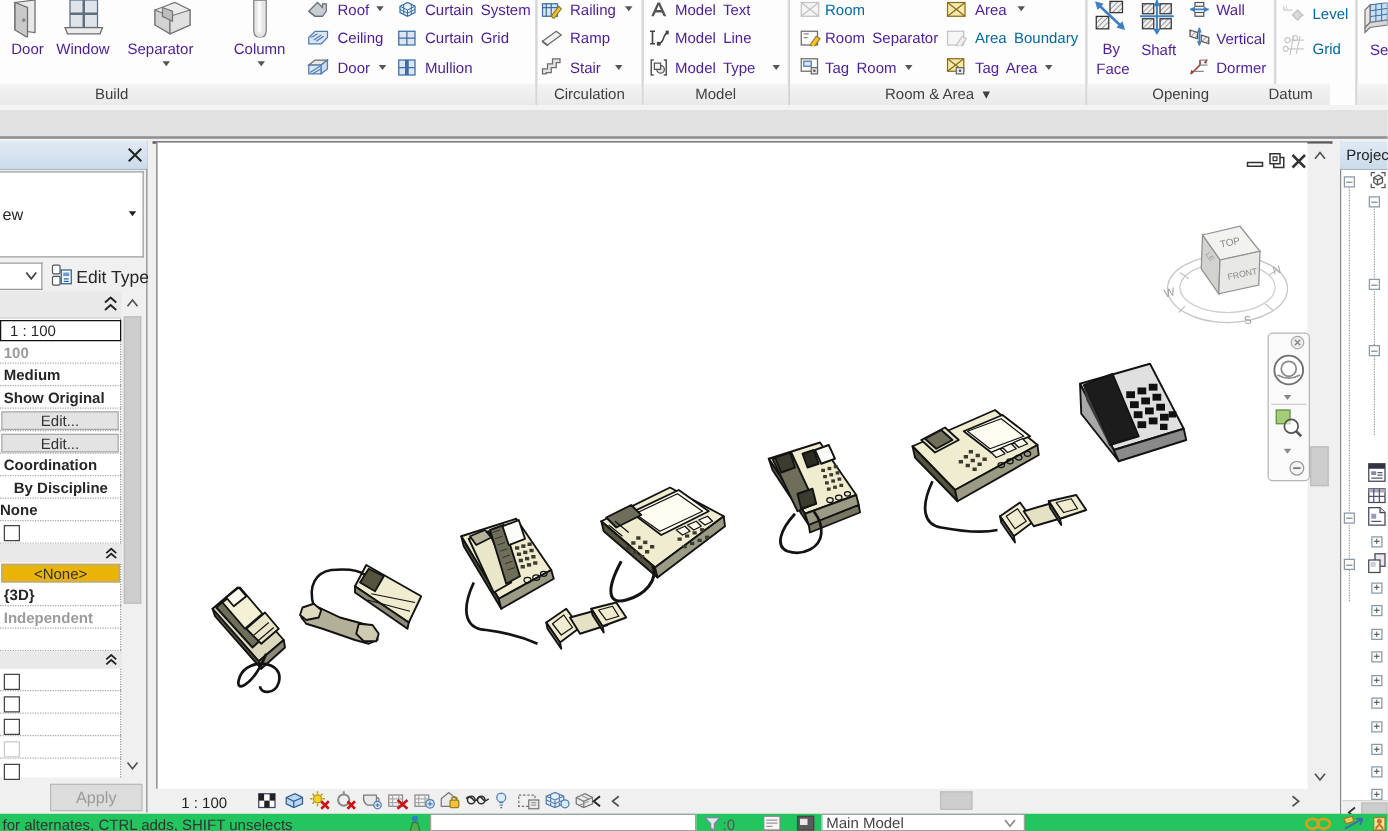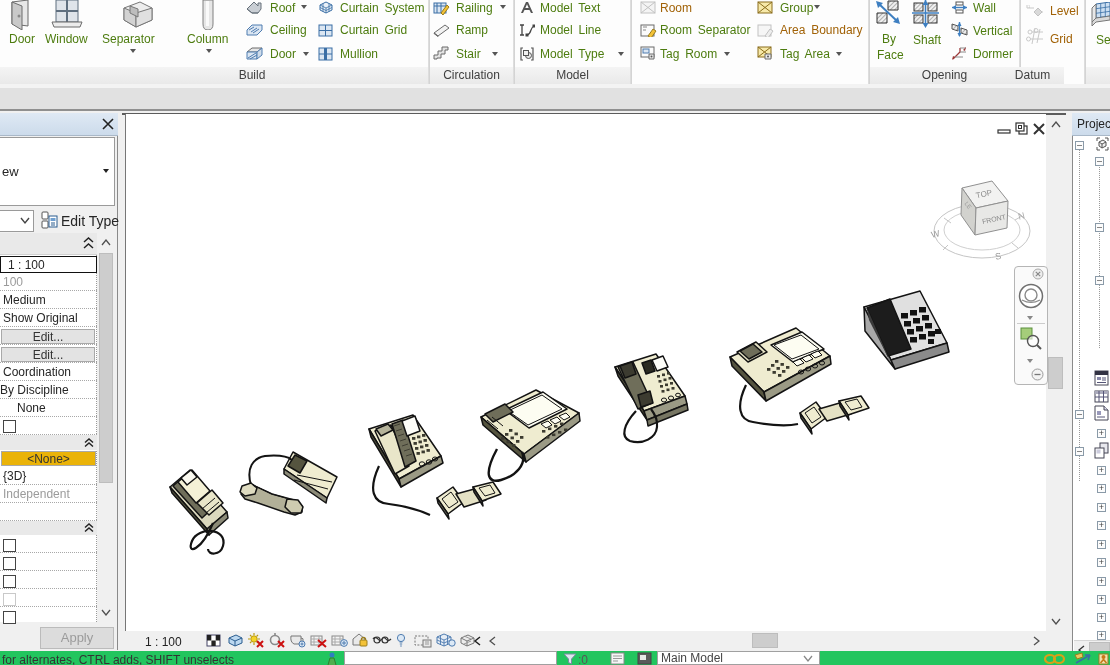--- a/index.html
+++ b/index.html
@@ -5,39 +5,39 @@
 * { margin:0; padding:0; box-sizing:border-box; }
 html,body { width:1110px; height:665px; overflow:hidden; background:#f0f0f0;
   font-family:"Liberation Sans",sans-serif; }
 .abs { position:absolute; }
 
 #ribbon { left:0; top:0; width:1110px; height:84px; background:#fdfdfd; }
 .pstrip { top:67px; height:17px; background:linear-gradient(#f4f4f4,#e9e9e9);
   font-size:12px; color:#3f3f3f; text-align:center; line-height:16px; }
 .psep { top:0; height:84px; width:2px;
   background:linear-gradient(to right,#e2e2e2,#cfcfcf); }
-.rlbl { font-size:12px; word-spacing:2.5px; color:#4d7c0f; white-space:nowrap; }
-.grey { color:#a16207; }
+.rlbl { font-size:12px; word-spacing:2.5px; color:#4c1d95; white-space:nowrap; }
+.grey { color:#0369a1; }
 .dd { width:0; height:0; border-left:3.5px solid transparent;
   border-right:3.5px solid transparent; border-top:4px solid #555; }
 .dd2 { width:0; height:0; border-left:3.5px solid transparent;
   border-right:3.5px solid transparent; border-top:4px solid #b9b9b9; }
 
 #obar1 { left:0; top:84px; width:1110px; height:4px; background:#f3f3f3; }
 #obar2 { left:0; top:88px; width:1110px; height:23px; background:#e1e1e1;
   border-bottom:2px solid #8f8f8f; }
 
 #wsp { left:0; top:113px; width:1110px; height:538px; background:#f0f0f0; }
 
 #props { left:0; top:0; width:119px; height:537px; }
 #ptitle { left:0; top:0; width:118px; height:23px;
   background:linear-gradient(#dfe9f4,#ccdbeb); border-bottom:1px solid #a9b8c8;}
 .cell { font-size:12px; color:#262626; line-height:17px; white-space:nowrap; }
 .gcell { font-size:12px; color:#9b9b9b; line-height:17px; white-space:nowrap; }
-.dotline { border-bottom:1px dotted #a8a8a8; }
+.dotline { border-bottom:1px dotted #a8a8a8;font-weight:bold; }
 .ghdr { background:#e9e9e9; }
 .btn { background:#e3e3e3; border:1px solid #a9a9a9; font-size:12px;
   color:#333; text-align:center; }
 .cbx { width:13px; height:13px; border:1.5px solid #444; background:#fff; }
 
 .sbar { background:#f0f0f0; }
 .sthumb { background:#cdcdcd; border:1px solid #bdbdbd; }
 
 #vp { left:122px; top:0px; width:944px; height:537px; background:#f0f0f0; }
 #canvas { left:3px; top:1px; width:921px; height:517px; background:#fff;
@@ -59,23 +59,24 @@
 <body>
 <div id="ribbon" class="abs">
 
   <div class="abs psep" style="left:428px"></div>
   <div class="abs psep" style="left:513px"></div>
   <div class="abs psep" style="left:630px"></div>
   <div class="abs psep" style="left:868px"></div>
   <div class="abs psep" style="left:1019px"></div>
   <div class="abs psep" style="left:1084px"></div>
 
-  <div class="abs pstrip" style="left:0;width:428px;text-align:center;padding-left:76px">Build</div>
+  <div class="abs pstrip" style="left:0;width:428px;text-align:left;padding-left:76px">Build</div>
   <div class="abs pstrip" style="left:430px;width:83px">Circulation</div>
   <div class="abs pstrip" style="left:515px;width:115px">Model</div>
+  <div class="abs pstrip" style="left:632px;width:236px">Room &amp; Area&nbsp;&nbsp;▾</div>
   <div class="abs pstrip" style="left:870px;width:149px">Opening</div>
   <div class="abs pstrip" style="left:1001px;width:63px">Datum</div>
   <div class="abs pstrip" style="left:1086px;width:24px"></div>
 
   <svg class="abs" style="left:8px;top:0" width="28" height="30" viewBox="0 0 28 30">
     <path d="M4 2 L20 0 L20 26 L4 24 Z" fill="#e8e8e8" stroke="#6b6b6b"></path>
     <path d="M4 2 L14 6 L14 30 L4 24 Z" fill="#c9c9c9" stroke="#6b6b6b"></path>
     <circle cx="11" cy="16" r="1.5" fill="#888"></circle>
   </svg>
   <div class="abs rlbl" style="left:9px;top:32px">Door</div>
@@ -195,21 +196,21 @@
     <path d="M9 8 L14 8 L14 13 L9 13 Z" fill="#e9e9e9" stroke="#6b6b6b"></path>
     <circle cx="11.5" cy="10.5" r="1" fill="#555"></circle>
   </svg>
   <div class="abs rlbl" style="left:660px;top:47px">Tag Room</div>
   <div class="abs dd" style="left:724px;top:52px"></div>
 
   <svg class="abs" style="left:757px;top:1px" width="17" height="13" viewBox="0 0 17 13">
     <rect x="1" y="1" width="14" height="11" fill="#f7e9a9" stroke="#8a6d1c"></rect>
     <path d="M1 1 L15 12 M15 1 L1 12" stroke="#8a6d1c" fill="none"></path>
   </svg>
-  <div class="abs rlbl" style="left:780px;top:1px">Group</div>
+  <div class="abs rlbl" style="left:780px;top:1px">Area</div>
   <div class="abs dd" style="left:814px;top:5px"></div>
   <svg class="abs" style="left:757px;top:24px" width="17" height="13" viewBox="0 0 17 13">
     <rect x="1" y="1" width="13" height="11" fill="#f6f6f6" stroke="#c2c2c2"></rect>
     <path d="M8 12 L13 5 L16 7 L11 14 Z" fill="#eee" stroke="#c2c2c2"></path>
   </svg>
   <div class="abs rlbl grey" style="left:780px;top:23px">Area Boundary</div>
   <svg class="abs" style="left:757px;top:46px" width="17" height="14" viewBox="0 0 17 14">
     <rect x="1" y="1" width="13" height="10" fill="#f7e9a9" stroke="#8a6d1c"></rect>
     <path d="M1 1 L14 11 M14 1 L1 11" stroke="#8a6d1c" fill="none"></path>
     <path d="M8 8 L14 8 L14 13 L8 13 Z" fill="#e9e9e9" stroke="#6b6b6b"></path>
@@ -661,22 +662,22 @@
     <div class="abs" style="left:0;top:143px;width:97px;height:17px;border:1.5px solid #111;background:#fff"></div>
     <div class="abs cell" style="left:8px;top:144px">1 : 100</div>
     <div class="abs gcell dotline" style="left:0;top:161px;width:97px;height:17px;padding-left:3px">100</div>
     <div class="abs cell dotline" style="left:0;top:179px;width:97px;height:17px;padding-left:3px">Medium</div>
     <div class="abs cell dotline" style="left:0;top:197px;width:97px;height:17px;padding-left:3px">Show Original</div>
     <div class="abs dotline" style="left:0;top:215px;width:97px;height:17px"></div>
     <div class="abs btn" style="left:1px;top:216px;width:94px;height:15px;line-height:14px">Edit...</div>
     <div class="abs dotline" style="left:0;top:233px;width:97px;height:17px"></div>
     <div class="abs btn" style="left:1px;top:234px;width:94px;height:15px;line-height:14px">Edit...</div>
     <div class="abs cell dotline" style="left:0;top:251px;width:97px;height:17px;padding-left:3px">Coordination</div>
-    <div class="abs cell dotline" style="left:0;top:269px;width:97px;height:17px;padding-left:0">By Discipline</div>
-    <div class="abs cell dotline" style="left:0;top:287px;width:97px;height:17px;padding-left:17px">None</div>
+    <div class="abs cell dotline" style="left:0;top:269px;width:97px;height:17px;padding-left:11px">By Discipline</div>
+    <div class="abs cell dotline" style="left:0;top:287px;width:97px;height:17px;padding-left:0">None</div>
     <div class="abs dotline" style="left:0;top:305px;width:97px;height:17px"></div>
     <div class="abs cbx" style="left:3px;top:307px"></div>
     <div class="abs ghdr" style="left:0;top:322px;width:97px;height:15px"></div>
     <svg class="abs" style="left:84px;top:325px" width="10" height="9" viewBox="0 0 10 9">
       <path d="M1 4.5 L5 1 L9 4.5 M1 8.5 L5 5 L9 8.5" stroke="#222" stroke-width="1.4" fill="none"></path>
     </svg>
     <div class="abs btn" style="left:1px;top:338px;width:95px;height:15px;line-height:14px;background:#eab308">&lt;None&gt;</div>
     <div class="abs cell dotline" style="left:0;top:355px;width:97px;height:17px;padding-left:3px">{3D}</div>
     <div class="abs gcell dotline" style="left:0;top:373px;width:97px;height:17px;padding-left:3px">Independent</div>
     <div class="abs dotline" style="left:0;top:391px;width:97px;height:17px"></div>

